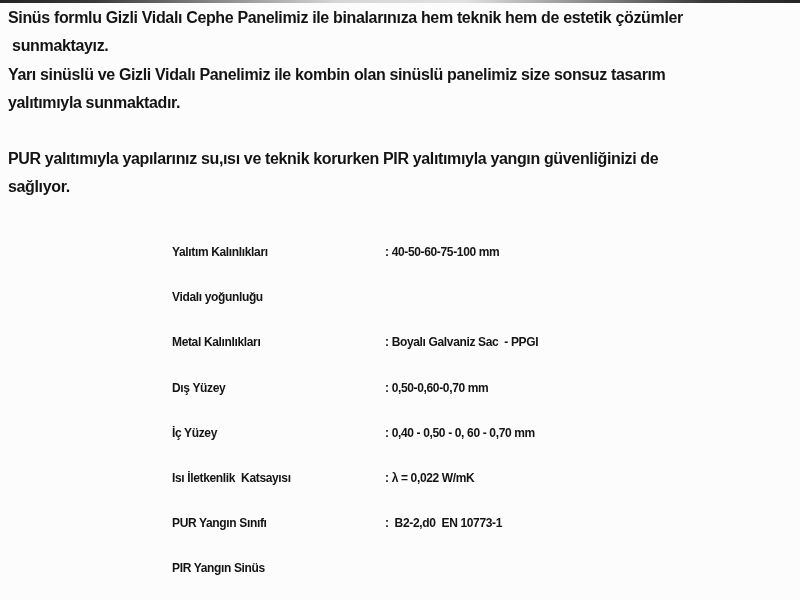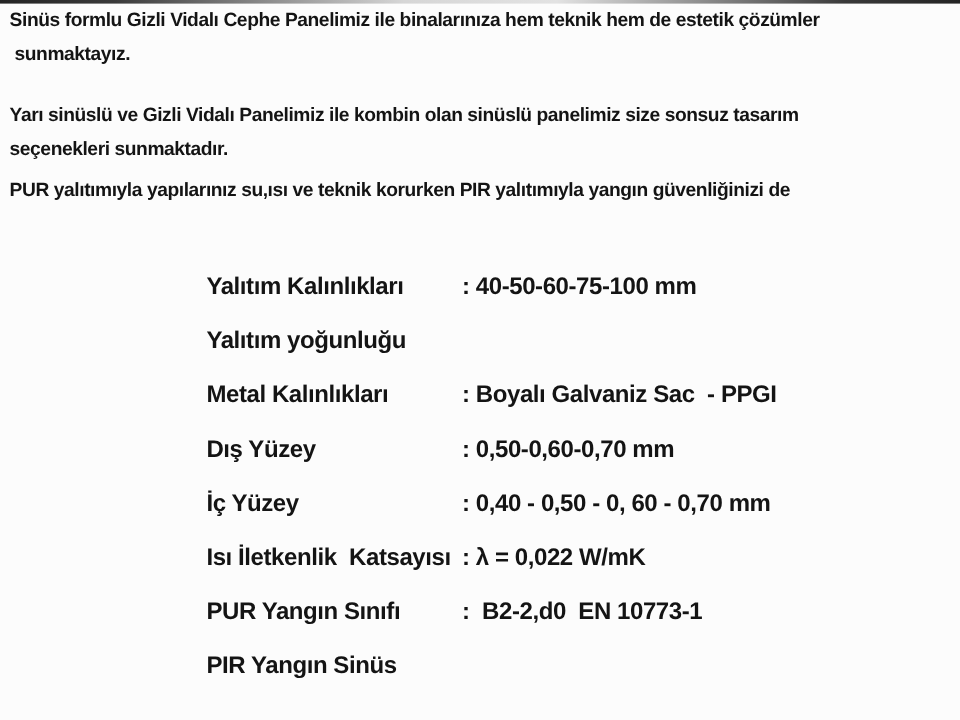--- a/index.html
+++ b/index.html
@@ -33,27 +33,27 @@
     position: absolute;
     left: 8px;
     width: 784px;
     font-size: 16px;
     line-height: 28px;
   }
   .paragraph .line {
     white-space: pre-wrap;
   }
   .p1 { top: 4px; }
-  .p2 { top: 83px; }
+  .p2 { top: 61px; }
   .p3 { top: 145px; }
   .spec-table {
     position: absolute;
     left: 172px;
-    top: 227px;
-    font-size: 20px;
+    top: 240px;
+    font-size: 12px;
   }
   .spec-row {
     display: flex;
     align-items: flex-start;
     height: 45.2px;
     padding-top: 3px;
     box-sizing: border-box;
     line-height: 19px;
   }
   .spec-label {
@@ -73,34 +73,35 @@
 
   <div class="top-strip"></div>
 
   <div class="paragraph p1">
     <div class="line">Sinüs formlu Gizli Vidalı Cephe Panelimiz ile binalarınıza hem teknik hem de estetik çözümler</div>
     <div class="line"> sunmaktayız.</div>
   </div>
 
   <div class="paragraph p2">
     <div class="line">Yarı sinüslü ve Gizli Vidalı Panelimiz ile kombin olan sinüslü panelimiz size sonsuz tasarım</div>
-    <div class="line">seçenekleri sunmaktadır.</div>
+    <div class="line">yalıtımıyla sunmaktadır.</div>
   </div>
 
   <div class="paragraph p3">
     <div class="line">PUR yalıtımıyla yapılarınız su,ısı ve teknik korurken PIR yalıtımıyla yangın güvenliğinizi de</div>
+    <div class="line">sağlıyor.</div>
   </div>
 
   <div class="spec-table">
     <div class="spec-row">
       <span class="spec-label">Yalıtım Kalınlıkları</span>
       <span class="spec-value">: 40-50-60-75-100 mm</span>
     </div>
     <div class="spec-row">
-      <span class="spec-label">Yalıtım yoğunluğu</span>
+      <span class="spec-label">Vidalı yoğunluğu</span>
     </div>
     <div class="spec-row">
       <span class="spec-label">Metal Kalınlıkları</span>
       <span class="spec-value">: Boyalı Galvaniz Sac  - PPGI</span>
     </div>
     <div class="spec-row">
       <span class="spec-label">Dış Yüzey</span>
       <span class="spec-value">: 0,50-0,60-0,70 mm</span>
     </div>
     <div class="spec-row">

